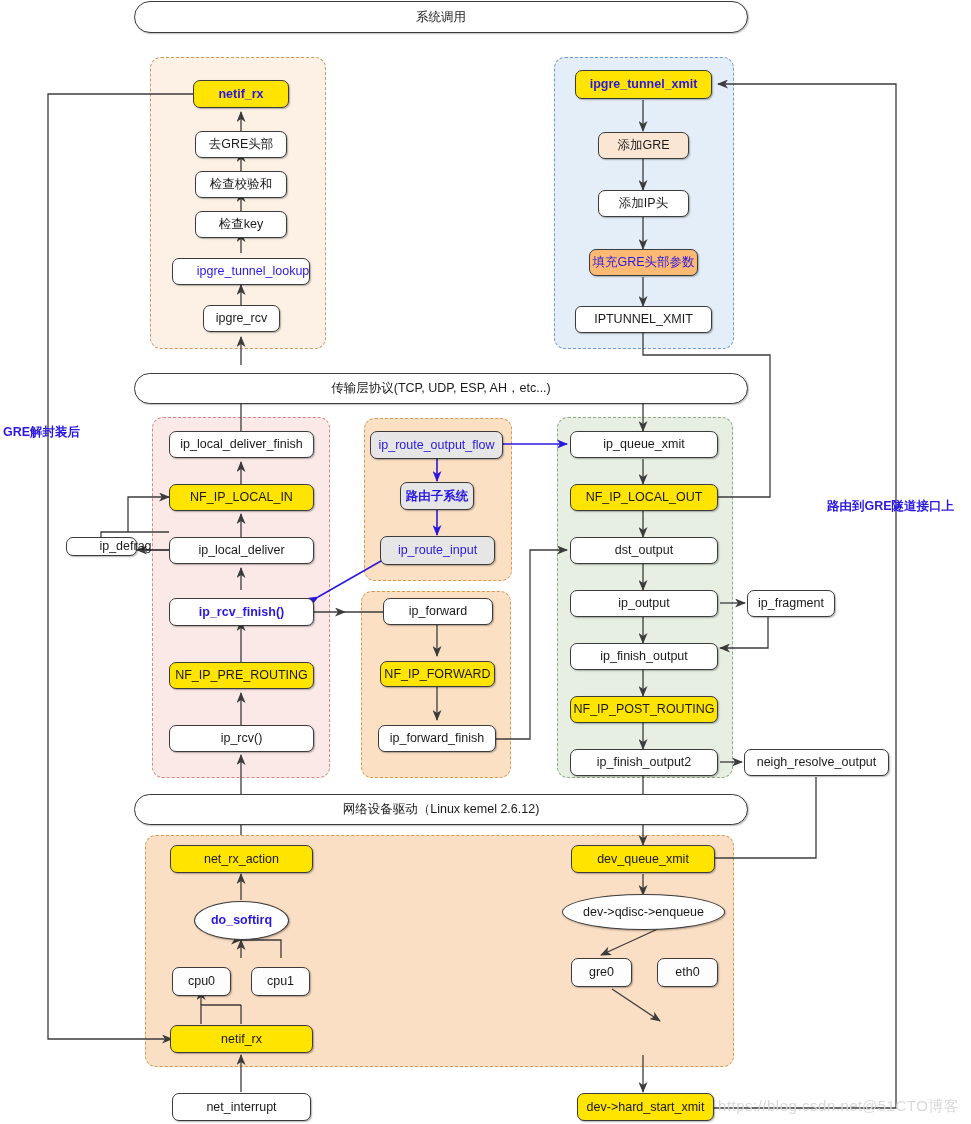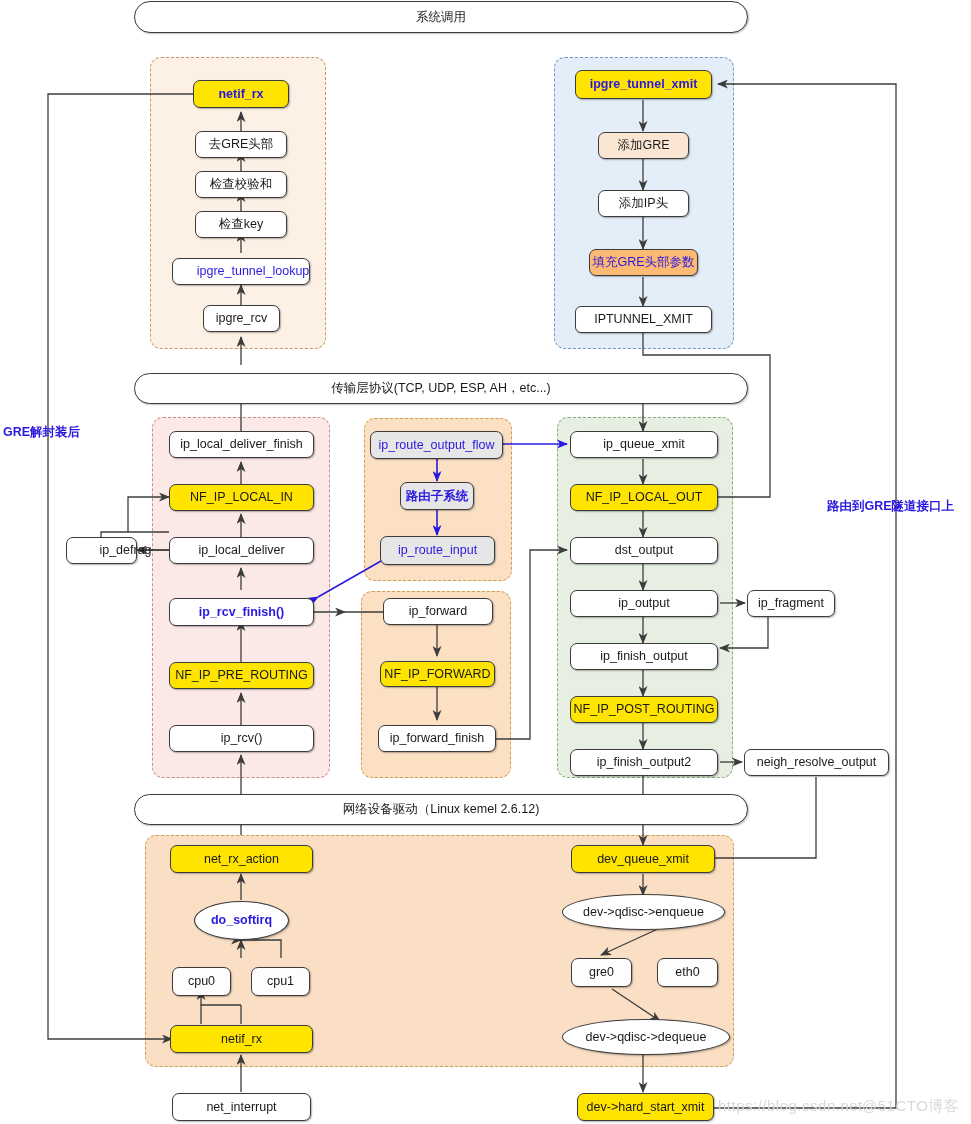--- a/index.html
+++ b/index.html
@@ -226,21 +226,21 @@
 
   <div class="note" style="left:3px; top:424px;">GRE解封装后</div>
 
   <div class="node" style="left:169px; top:431px; width:145px; height:27px;">ip_local_deliver_finish</div>
   <div class="node yellow" style="left:169px; top:484px; width:145px; height:27px;">NF_IP_LOCAL_IN</div>
   <div class="node" style="left:169px; top:537px; width:145px; height:27px;">ip_local_deliver</div>
   <div class="node blue-bold" style="left:169px; top:598px; width:145px; height:28px;">ip_rcv_finish()</div>
   <div class="node yellow" style="left:169px; top:662px; width:145px; height:27px;">NF_IP_PRE_ROUTING</div>
   <div class="node" style="left:169px; top:725px; width:145px; height:27px;">ip_rcv()</div>
 
-  <div class="node" style="left:66px; top:537px; width:71px; height:27px;padding-left:48px;">ip_defrag</div>
+  <div class="node" style="left:66px; top:537px; width:71px; height:19px;padding-left:48px;">ip_defrag</div>
 
   <div class="node grey blue" style="left:370px; top:431px; width:133px; height:28px;">ip_route_output_flow</div>
   <div class="node grey blue bold" style="left:400px; top:482px; width:74px; height:28px;">路由子系统</div>
   <div class="node grey blue" style="left:380px; top:536px; width:115px; height:29px;">ip_route_input</div>
 
   <div class="node" style="left:383px; top:598px; width:110px; height:27px;">ip_forward</div>
   <div class="node yellow" style="left:380px; top:661px; width:115px; height:26px;">NF_IP_FORWARD</div>
   <div class="node" style="left:378px; top:725px; width:118px; height:27px;">ip_forward_finish</div>
 
   <div class="node" style="left:570px; top:431px; width:148px; height:27px;">ip_queue_xmit</div>
@@ -262,19 +262,18 @@
   <div class="node ellipse blue bold" style="left:194px; top:901px; width:95px; height:39px;">do_softirq</div>
   <div class="node dotted" style="left:172px; top:967px; width:59px; height:29px;">cpu0</div>
   <div class="node dotted" style="left:251px; top:967px; width:59px; height:29px;">cpu1</div>
   <div class="node yellow" style="left:170px; top:1025px; width:143px; height:28px;">netif_rx</div>
   <div class="node" style="left:172px; top:1093px; width:139px; height:28px;">net_interrupt</div>
 
   <div class="node yellow" style="left:571px; top:845px; width:144px; height:28px;">dev_queue_xmit</div>
   <div class="node ellipse" style="left:562px; top:894px; width:163px; height:36px;">dev-&gt;qdisc-&gt;enqueue</div>
   <div class="node dotted" style="left:571px; top:958px; width:61px; height:29px;">gre0</div>
   <div class="node dotted" style="left:657px; top:958px; width:61px; height:29px;">eth0</div>
-  <div class="node ellipse" style="left:562px; top:1019px; width:168px; height:36px;">dev-&gt;qdisc-&gt;dequeue</div>
   <div class="node yellow" style="left:577px; top:1093px; width:137px; height:28px;">dev-&gt;hard_start_xmit</div>
 
   <div class="watermark" style="left:718px; top:1097px;">https://blog.csdn.net</div>
   <div class="watermark" style="left:862px; top:1097px;">@51CTO博客</div>
 
 </div>
 
 </body></html>

